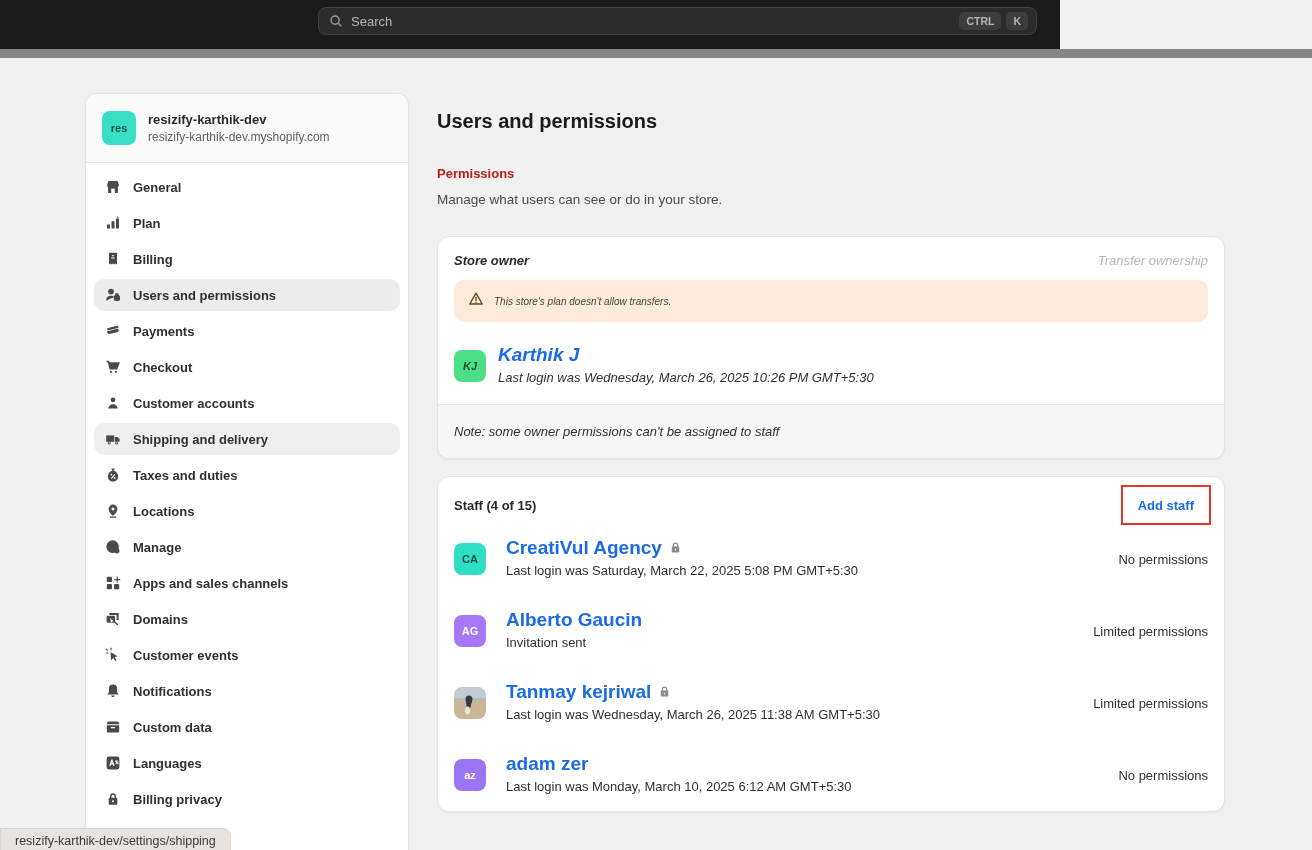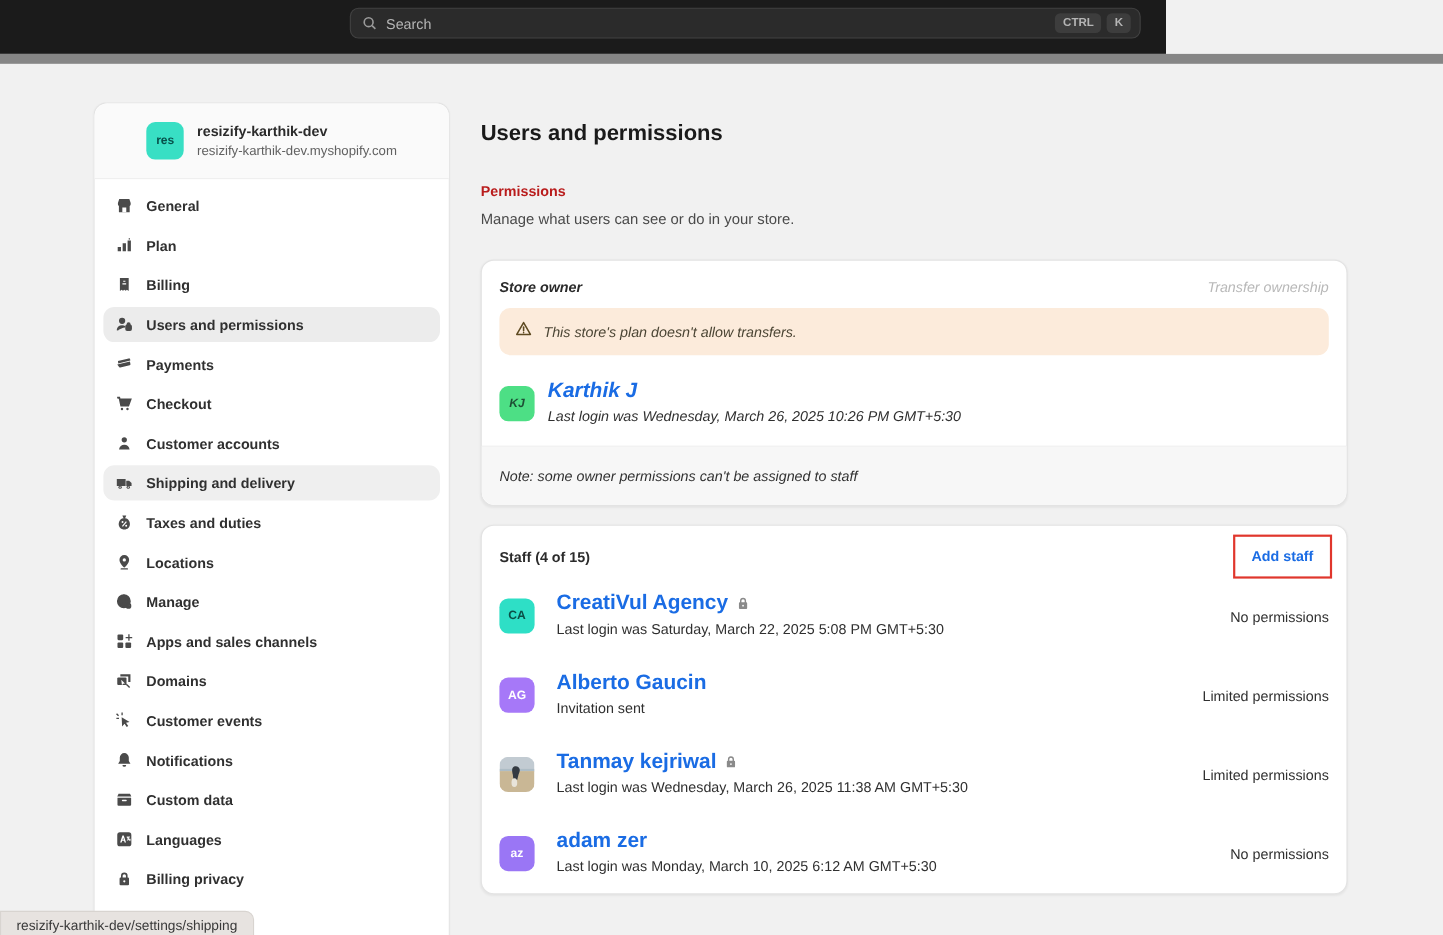--- a/index.html
+++ b/index.html
@@ -13,21 +13,21 @@
   .searchbox .mag { width:14px; height:14px; flex:none; margin-right:8px; }
   .search-ph { color:#b5b5b5; font-size:13px; flex:1; }
   .kbd { background:#3d3d3d; color:#b5b5b5; font-size:10.5px; font-weight:700; border-radius:5px;
          padding:3px 7px; margin-left:5px; line-height:12px; }
   .win-strip { position:absolute; top:49px; left:0; width:1312px; height:9px; background:#868686; }
 
   
   .sidebar { position:absolute; left:85px; top:93px; width:324px; height:757px; background:#ffffff;
              border:1px solid #e3e3e3; border-bottom:none; border-radius:12px 12px 0 0; box-shadow:0 1px 2px rgba(0,0,0,.04); }
   .store-head { display:flex; align-items:center; gap:12px; padding:17px 16px; background:#fafafa;
-                border-bottom:1px solid #e6e6e6; border-radius:12px 12px 0 0;justify-content:center; }
+                border-bottom:1px solid #e6e6e6; border-radius:12px 12px 0 0; }
   .store-logo { width:34px; height:34px; border-radius:8px; background:#38dfc4; color:#07514b;
                 font-size:11px; font-weight:700; display:flex; align-items:center; justify-content:center; flex:none; }
   .store-name { font-size:13px; font-weight:700; color:#2b2b2b; line-height:16px; }
   .store-domain { font-size:12px; color:#616161; line-height:15px; margin-top:2px; }
   .nav { padding:8px 8px 0; }
   .nav-item { display:flex; align-items:center; gap:12px; height:32px; margin-bottom:4px; padding:0 10px;
               border-radius:10px; cursor:pointer; }
   .nav-item .ic { width:17px; height:17px; flex:none; display:flex; align-items:center; justify-content:center; }
   .nav-item .lbl { font-size:13px; font-weight:600; color:#303030; }
   .nav-item.selected { background:#ececec; }
@@ -44,21 +44,21 @@
   .card.owner { margin-top:27px;font-style:italic; }
   .card.staff { margin-top:17px; }
 
   .card-head { display:flex; align-items:center; justify-content:space-between; padding:16px 16px 10px; }
   .card-title { font-size:13px; font-weight:700; color:#2b2b2b; }
   .disabled-action { font-size:13px; color:#b8b8b8; }
 
   .warn-banner { margin:2px 16px 14px; background:#fcebdb; border-radius:10px; padding:11px 14px;
                  display:flex; align-items:center; gap:10px; }
   .warn-banner svg { width:16px; height:16px; flex:none; }
-  .warn-text { font-size:13px; color:#4a4433; }
+  .warn-text { font-size:10px; color:#4a4433; }
 
   .person-row { display:flex; align-items:center; gap:12px; padding:10px 16px 18px; }
   .avatar { width:32px; height:32px; border-radius:8px; display:flex; align-items:center; justify-content:center;
             font-size:11px; font-weight:700; flex:none; overflow:hidden; }
   .p-name { font-size:19px; font-weight:600; color:#1a6ce4; line-height:17px; cursor:pointer; display:inline-flex; align-items:center; gap:7px; }
   .p-name .lock svg { width:13px; height:13px; fill:#8a8a8a; display:block; }
   .p-detail { font-size:13px; color:#303030; line-height:17px; margin-top:4px; }
   .p-texts { flex:1; min-width:0; }
   .p-perm { font-size:13px; color:#303030; white-space:nowrap; }
 

